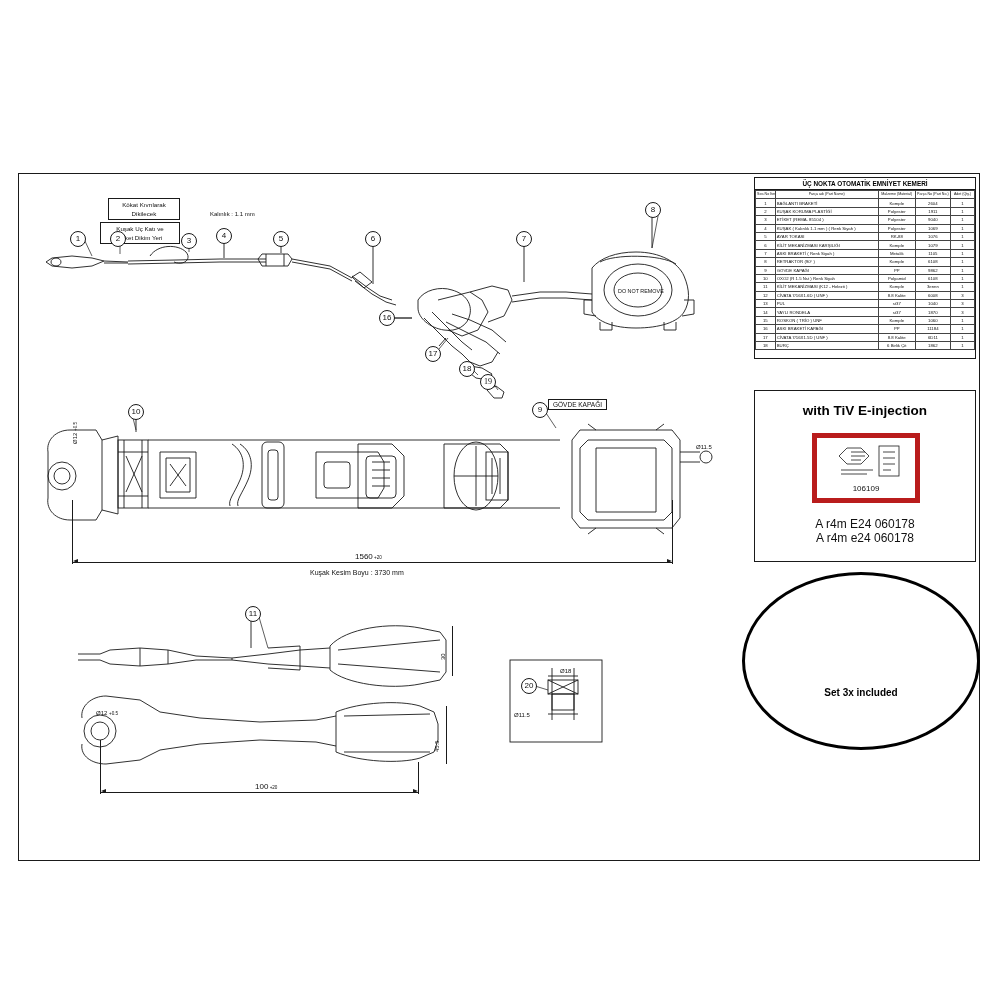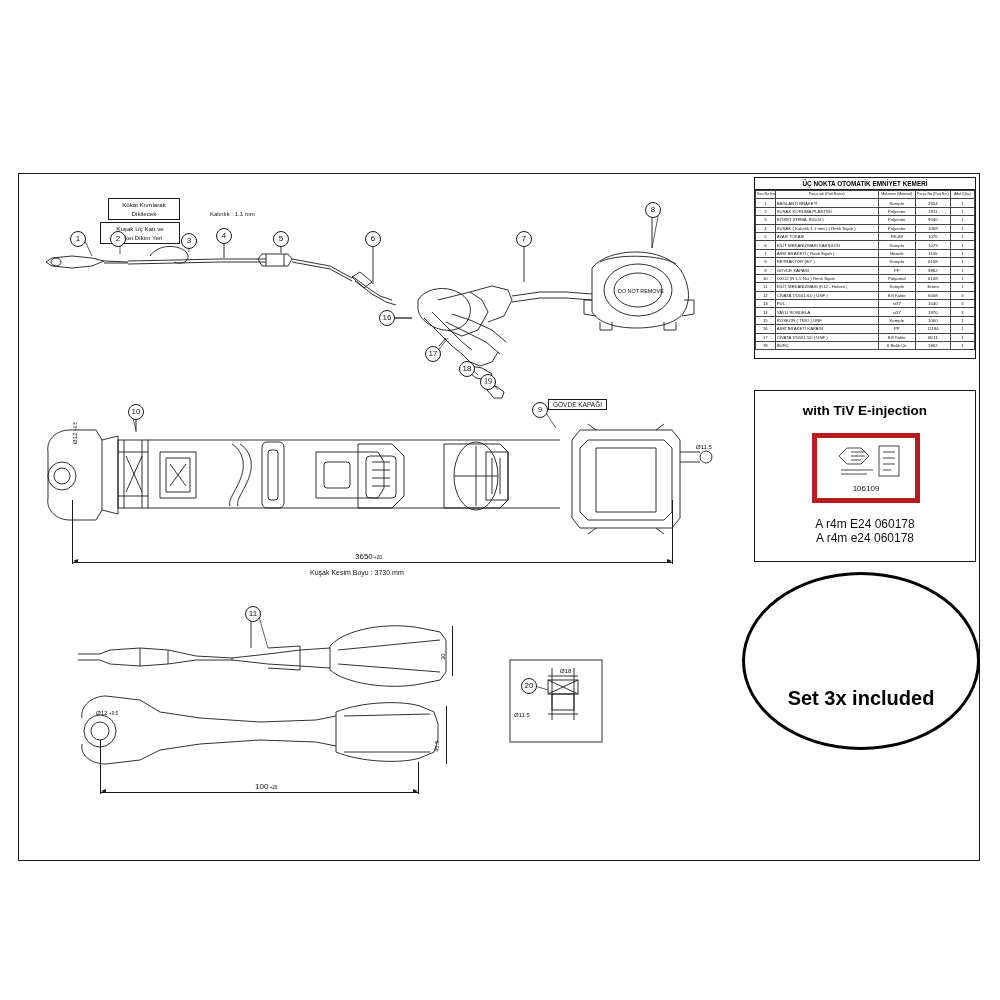--- a/index.html
+++ b/index.html
@@ -149,21 +149,21 @@
     height: 178px;
     border: 3.5px solid #000;
     border-radius: 50%;
     box-sizing: border-box;
     background: #fff;
   }
   #set-label {
     position: absolute;
     left: 0; top: 112px; width: 100%;
     text-align: center;
-    font-size: 20px;
+    font-size: 10px;
     font-weight: bold;
     color: #000;
   }
   .ext { position: absolute; width: 1px; background: #1a1a1a; }
   .arrowL, .arrowR {
     position: absolute;
     width: 0; height: 0;
     border-top: 2.5px solid transparent;
     border-bottom: 2.5px solid transparent;
   }
@@ -389,21 +389,21 @@
   </div>
 
   <div class="tiny" style="left:696px; top:444px;">Ø11.5</div>
 
   <div class="line h1px" style="left:72px; top:562px; width:600px;"></div>
   <div class="ext" style="left:72px; top:500px; height:64px;"></div>
   <div class="ext" style="left:672px; top:500px; height:64px;"></div>
   <div class="arrowL" style="left:73px; top:559px;"></div>
   <div class="arrowR" style="left:667px; top:559px;"></div>
   <div class="tiny8" style="left:352px; top:552px; background:#fff; padding:0 3px;">
-    <span>3650</span><span style="font-size:4.6px;">&nbsp;+20<br></span>
+    <span>1560</span><span style="font-size:4.6px;">&nbsp;+20<br></span>
   </div>
   <div class="tiny7" style="left:310px; top:569px;">Kuşak Kesim Boyu : 3730 mm</div>
 
   <div class="line h1px" style="left:100px; top:792px; width:318px;"></div>
   <div class="ext" style="left:100px; top:740px; height:54px;"></div>
   <div class="ext" style="left:418px; top:762px; height:32px;"></div>
   <div class="arrowL" style="left:101px; top:789px;"></div>
   <div class="arrowR" style="left:413px; top:789px;"></div>
   <div class="tiny8" style="left:252px; top:782px; background:#fff; padding:0 3px;">
     <span>100</span><span style="font-size:4.6px;">&nbsp;+20</span>

